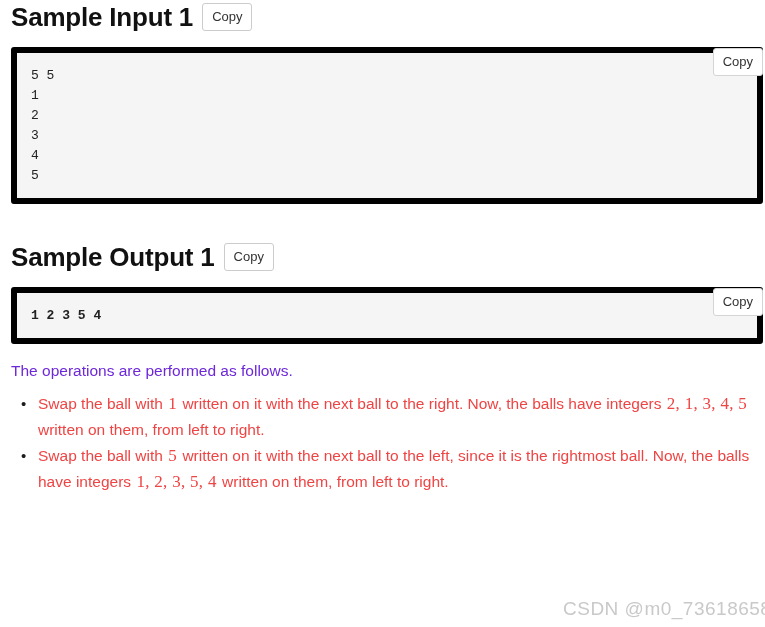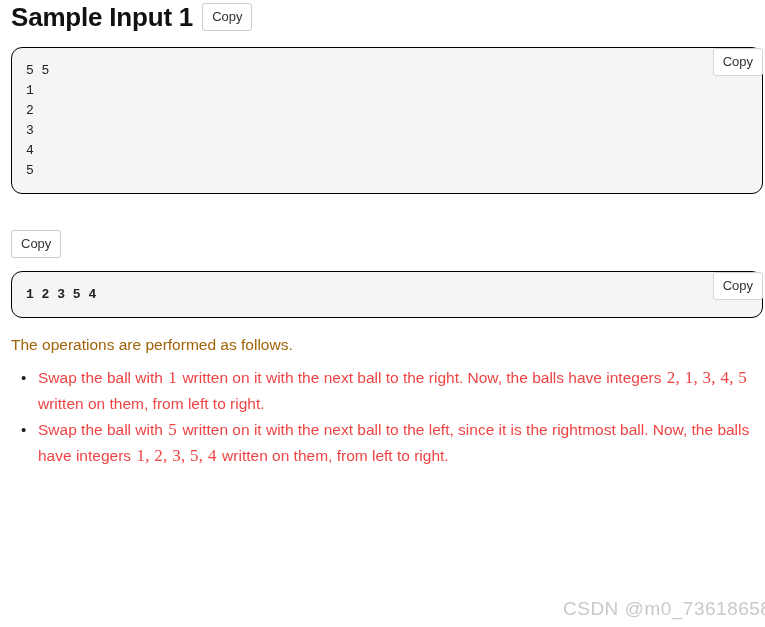--- a/index.html
+++ b/index.html
@@ -58,22 +58,22 @@
   }
 
   
   .code-wrap {
     position: relative;
     margin: 10px 2px 0 11px;
   }
   .code-block {
     box-sizing: border-box;
     background: #f5f5f5;
-    border: 1px solid #000000;
-    border-radius: 11px;
+    border: 6px solid #000000;
+    border-radius: 3px;
     padding: 13px 14px 12px 14px;
     font-family: "Liberation Mono", monospace;
     font-size: 13px;
     line-height: 20px;
     color: #222222;
     white-space: pre;
     overflow: hidden;
   }
   .code-block.tall { min-height: 141px; }
   .code-block.short { min-height: 34px; font-weight: bold; }
@@ -92,21 +92,21 @@
     padding: 6px 9px 7px 9px;
     cursor: pointer;
     user-select: none;
   }
 
   
   .prose {
     margin: 16px 0 0 11px;
     font-size: 15.5px;
     line-height: 22px;
-    color: #a16207;
+    color: #6d28d9;
   }
   ul.steps {
     margin: 9px 0 0 0;
     padding: 0 0 0 38px;
     list-style: none;
   }
   ul.steps li {
     position: relative;
     font-size: 15.5px;
     line-height: 26px;
@@ -158,20 +158,21 @@
     <pre class="code-block tall">5 5
 1
 2
 3
 4
 5</pre>
     <button class="code-copy">Copy</button>
   </div>
 
   <div class="section-head" style="margin-top:36px;">
+    <div class="section-title">Sample Output 1</div>
     <button class="copy-btn">Copy</button>
   </div>
 
   <div class="code-wrap">
     <pre class="code-block short">1 2 3 5 4</pre>
     <button class="code-copy">Copy</button>
   </div>
 
   <p class="prose">The operations are performed as follows.</p>
 

